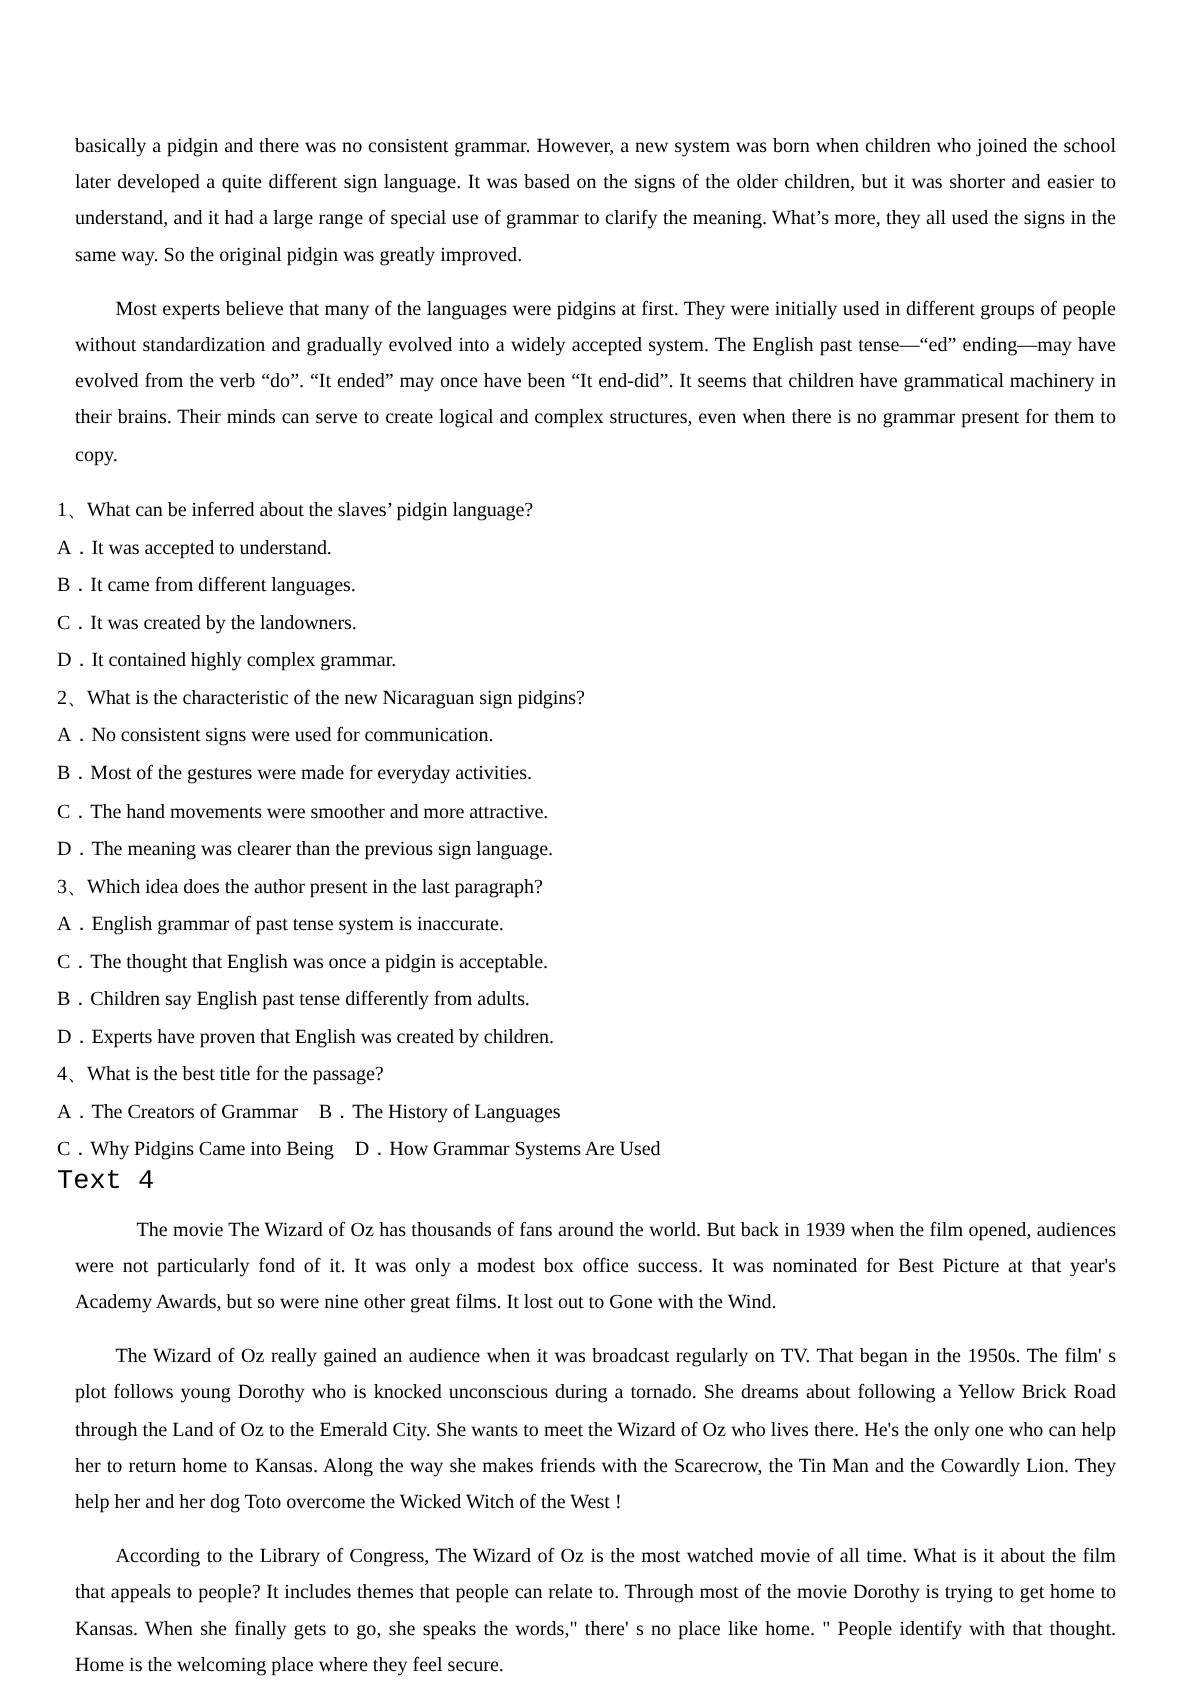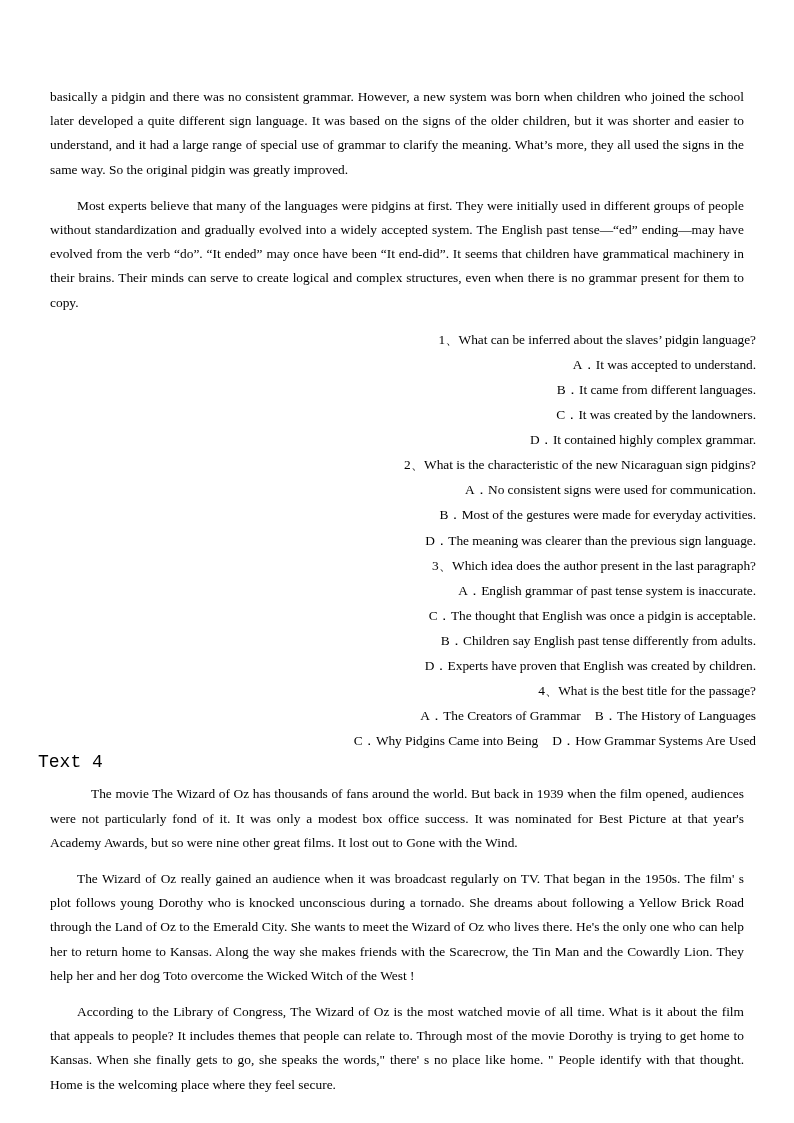--- a/index.html
+++ b/index.html
@@ -29,21 +29,21 @@
       letter-spacing: -0.05px;
     }
     .para {
       font-size: 13.4px;
       line-height: 24.2px;
       text-align: justify;
       margin: 12px;
     }
     .indent { text-indent: 27px; }
     .indent-wide { text-indent: 41px; }
-    .q-block .line { height: 25.1px; line-height: 25.1px; text-align: right; }
+    .q-block .line { height: 25.1px; line-height: 25.1px; }
     .opt-gap { display: inline-block; width: 14px; }
     .section-title {
       font-family: Liberation Mono, monospace;
       font-size: 18px;
       text-align: left;
       line-height: 15px;
       height: 15px;
       margin-top: 2px;
     }
     .p1 { margin-bottom: 0; }
@@ -61,20 +61,21 @@
     <div class="line"><span>A．</span><span>It was accepted to understand.</span></div>
     <div class="line"><span>B．</span><span>It came from different languages.</span></div>
     <div class="line"><span>C．</span><span>It was created by the landowners.</span></div>
     <div class="line"><span>D．</span><span>It contained highly complex grammar.</span></div>
   </div>
 
   <div class="q-block">
     <div class="line"><span>2、</span><span>What is the characteristic of the new Nicaraguan sign pidgins?</span></div>
     <div class="line"><span>A．</span><span>No consistent signs were used for communication.</span></div>
     <div class="line"><span>B．</span><span>Most of the gestures were made for everyday activities.</span></div>
+    <div class="line"><span>C．</span><span>The hand movements were smoother and more attractive.</span></div>
     <div class="line"><span>D．</span><span>The meaning was clearer than the previous sign language.</span></div>
   </div>
 
   <div class="q-block">
     <div class="line"><span>3、</span><span>Which idea does the author present in the last paragraph?</span></div>
     <div class="line"><span>A．</span><span>English grammar of past tense system is inaccurate.</span></div>
     <div class="line"><span>C．</span><span>The thought that English was once a pidgin is acceptable.</span></div>
     <div class="line"><span>B．</span><span>Children say English past tense differently from adults.</span></div>
     <div class="line"><span>D．</span><span>Experts have proven that English was created by children.</span></div>
   </div>

